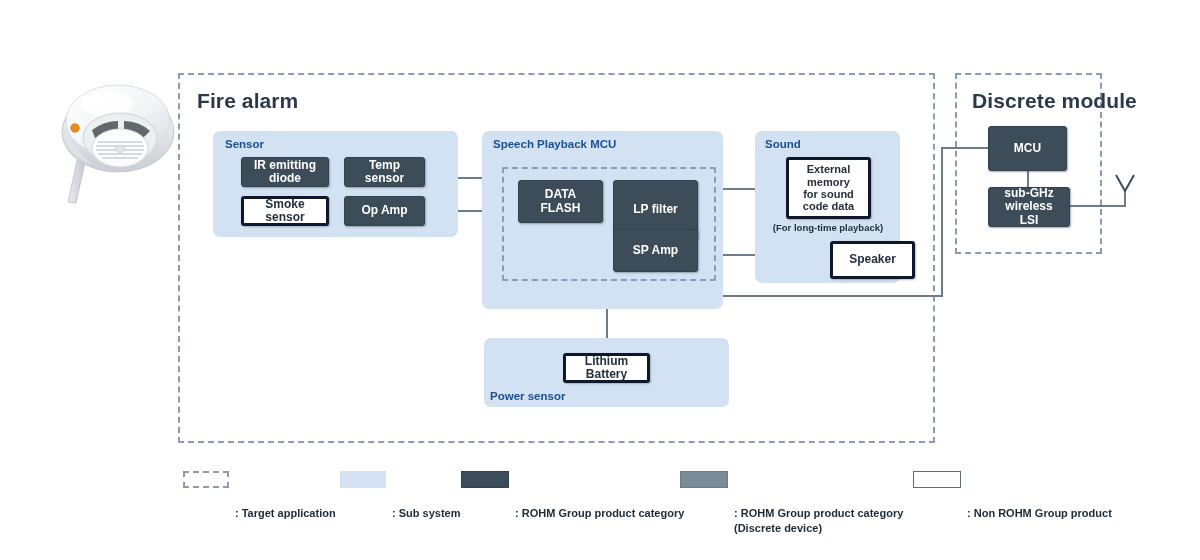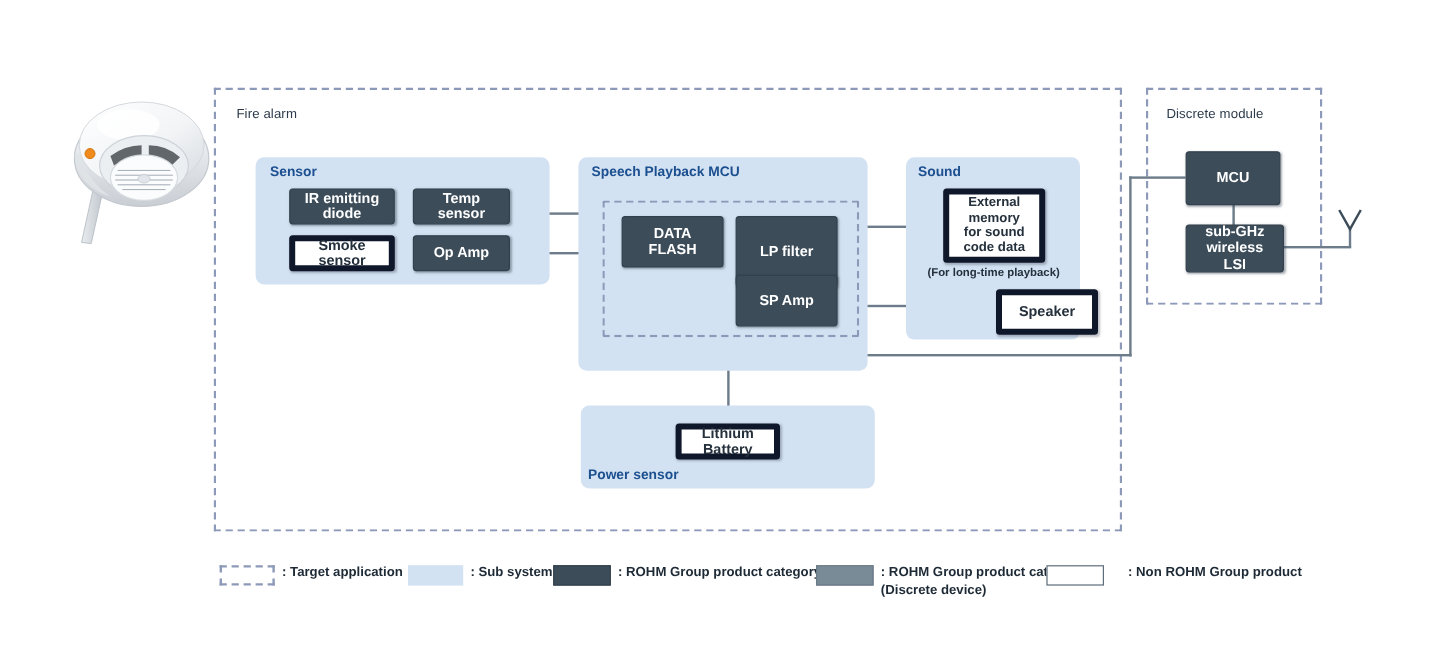--- a/index.html
+++ b/index.html
@@ -11,21 +11,21 @@
   .canvas{position:absolute;left:0;top:0;width:1200px;height:560px;}
   .abs{position:absolute;box-sizing:border-box;}
 
   
   .dashed-frame{
     border:2px dashed #8d99b8;
     background:transparent;
     border-radius:1px;
   }
   .frame-title{
-    font-size:11px;font-weight:normal;color:#2b3a4a;letter-spacing:.1px;white-space:nowrap;
+    font-size:21px;font-weight:bold;color:#2b3a4a;letter-spacing:.1px;white-space:nowrap;
   }
 
   
   .subsystem{
     background:#d3e2f2;border-radius:7px;
   }
   .subsystem-label{
     font-size:11.5px;font-weight:bold;color:#1b4f8f;white-space:nowrap;
   }
 
@@ -34,21 +34,21 @@
     display:flex;align-items:center;justify-content:center;text-align:center;
     border-radius:3px;line-height:1.12;white-space:pre-line;
   }
   .box-dark{
     background:#3c4c59;color:#ffffff;font-size:12px;font-weight:bold;
     border:1px solid #32414d;
     box-shadow:1px 1px 2px rgba(60,70,85,.45);
   }
   .box-white{
     background:#ffffff;color:#24303c;font-size:12px;font-weight:bold;
-    border:5px solid #0f172a;
+    border:3px solid #0f172a;
     box-shadow:1px 1px 2px rgba(60,70,85,.35);
   }
   .box-white.small{font-size:11px;}
   .note{
     font-size:9.5px;font-weight:bold;color:#24303c;white-space:nowrap;text-align:center;
   }
 
   
   .inner-dashed{border:2px dashed #8d99b8;border-radius:2px;}
 
@@ -60,21 +60,21 @@
   
   .legend{position:absolute;left:0;top:468px;width:1200px;height:46px;}
   .legend-item{position:absolute;display:flex;align-items:flex-start;}
   .sw{display:inline-block;box-sizing:border-box;margin-top:1px;}
   .sw-dashed{width:46px;height:17px;border:2px dashed #8d99b8;background:#fff;}
   .sw-sub{width:46px;height:17px;background:#d3e2f2;}
   .sw-rohm{width:48px;height:17px;background:#3c4c59;border:1px solid #32414d;}
   .sw-disc{width:48px;height:17px;background:#7a8b98;border:1px solid #6b7b88;}
   .sw-non{width:48px;height:17px;background:#ffffff;border:1px solid #5d6d7b;}
   .legend-text{
-    font-size:11px;font-weight:bold;color:#1d2a36;margin-left:6px;line-height:1.35;white-space:pre-line;
+    font-size:11px;font-weight:bold;color:#1d2a36;margin-left:6px;line-height:1.35;white-space:pre-line;margin-top:36px;
   }
 
   
   .detector{position:absolute;left:52px;top:72px;width:126px;height:132px;}
 </style>
 </head>
 <body>
 
 <div class="canvas">
 
@@ -217,20 +217,20 @@
       <span class="sw sw-rohm"></span>
       <span class="legend-text">: ROHM Group product category</span>
     </div>
 
     <div class="legend-item" style="left:680px;top:2px;">
       <span class="sw sw-disc"></span>
       <span class="legend-text">: ROHM Group product category
   (Discrete device)</span>
     </div>
 
-    <div class="legend-item" style="left:872px;top:2px;gap:14px;">
+    <div class="legend-item" style="left:913px;top:2px;">
       <span class="sw sw-non"></span>
       <span class="legend-text">: Non ROHM Group product</span>
     </div>
 
   </div>
 
 </div>
 
 </body></html>

